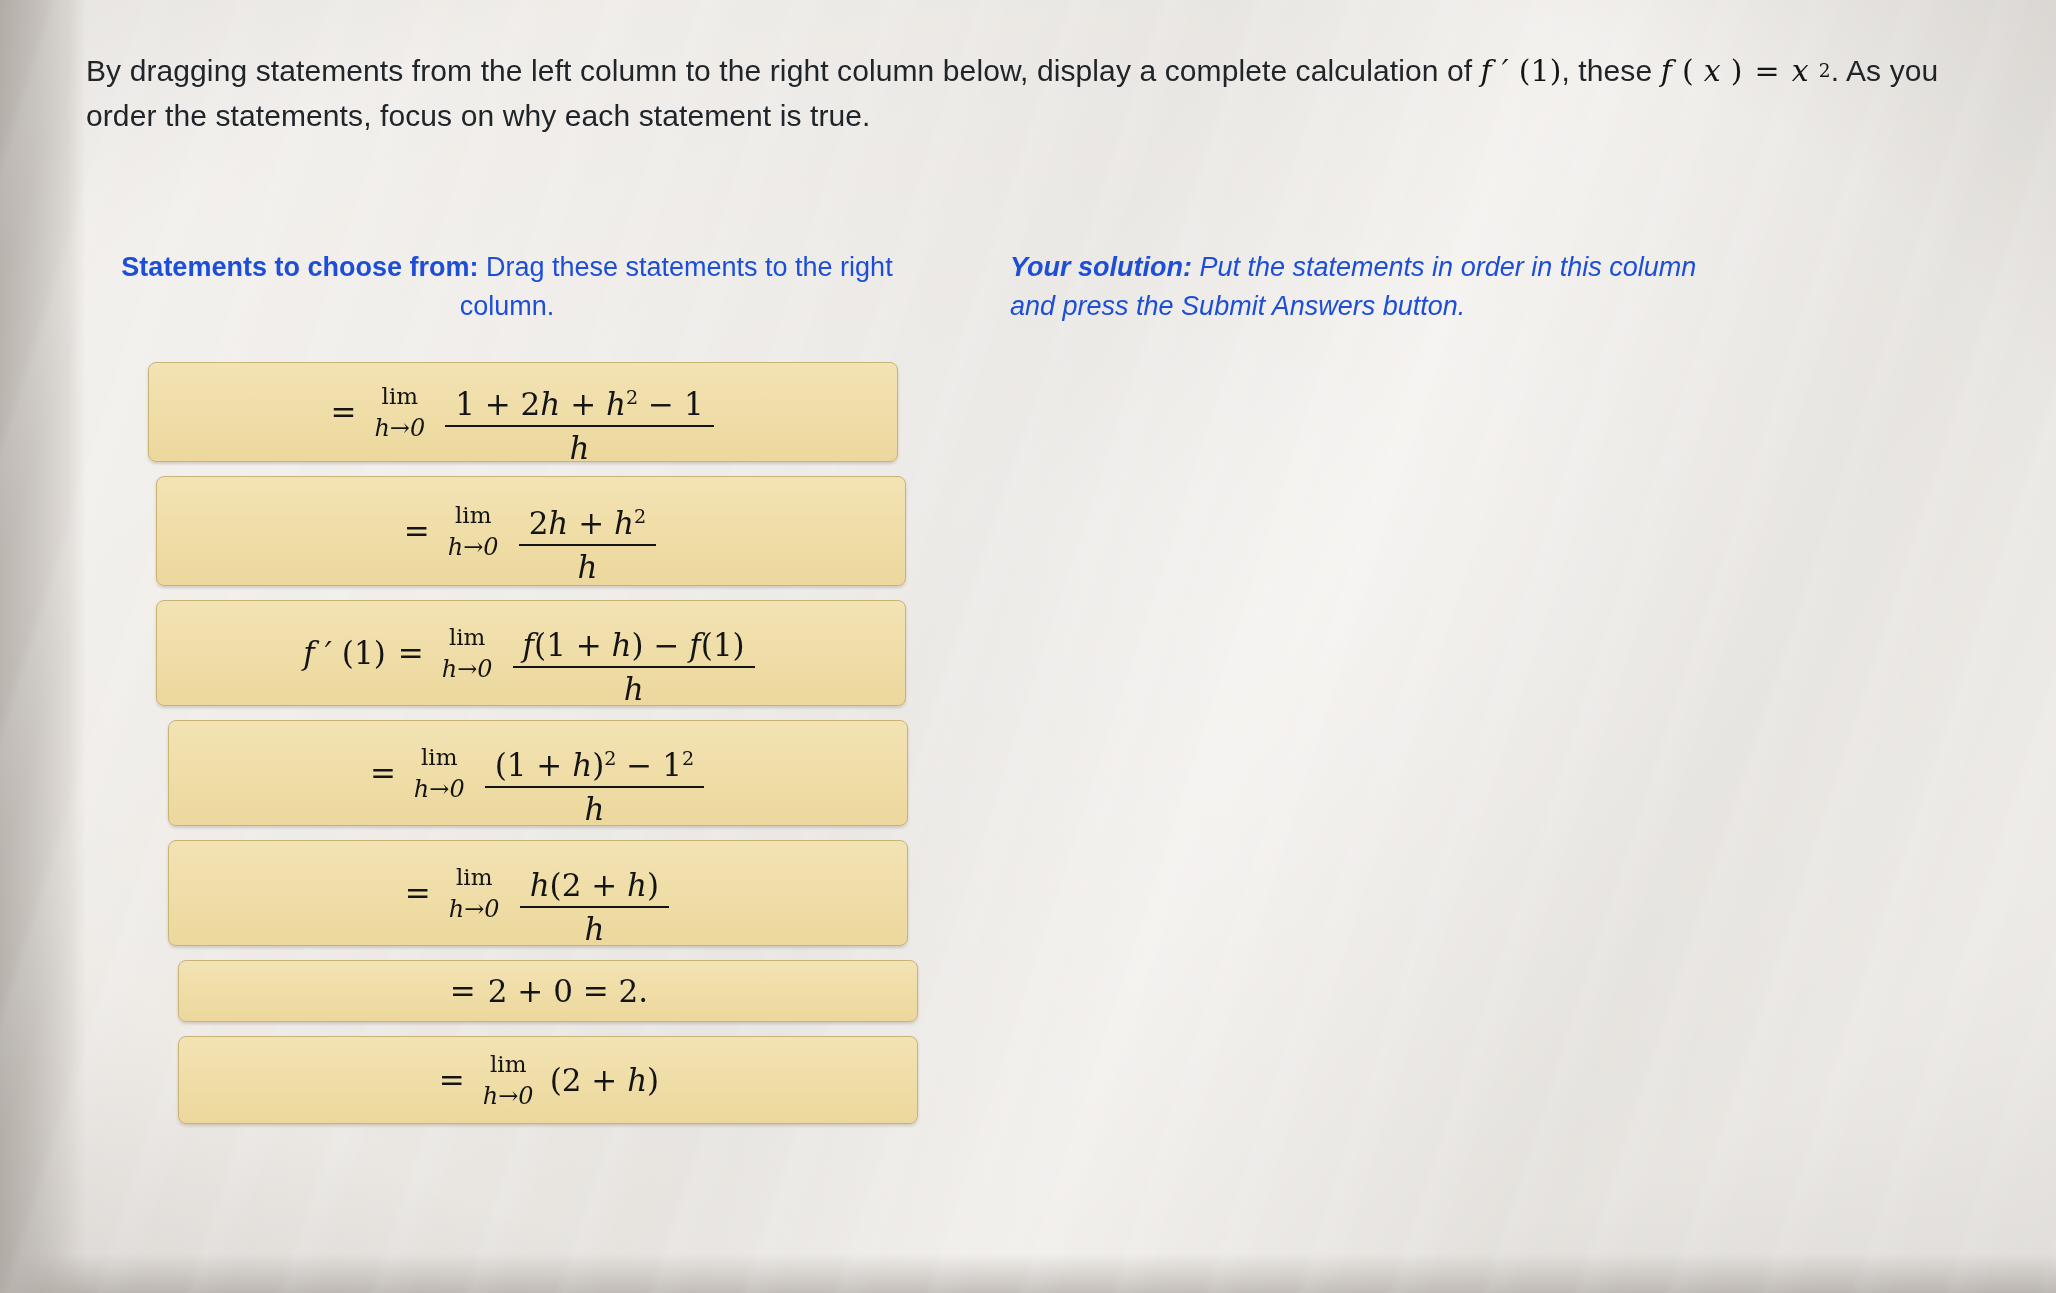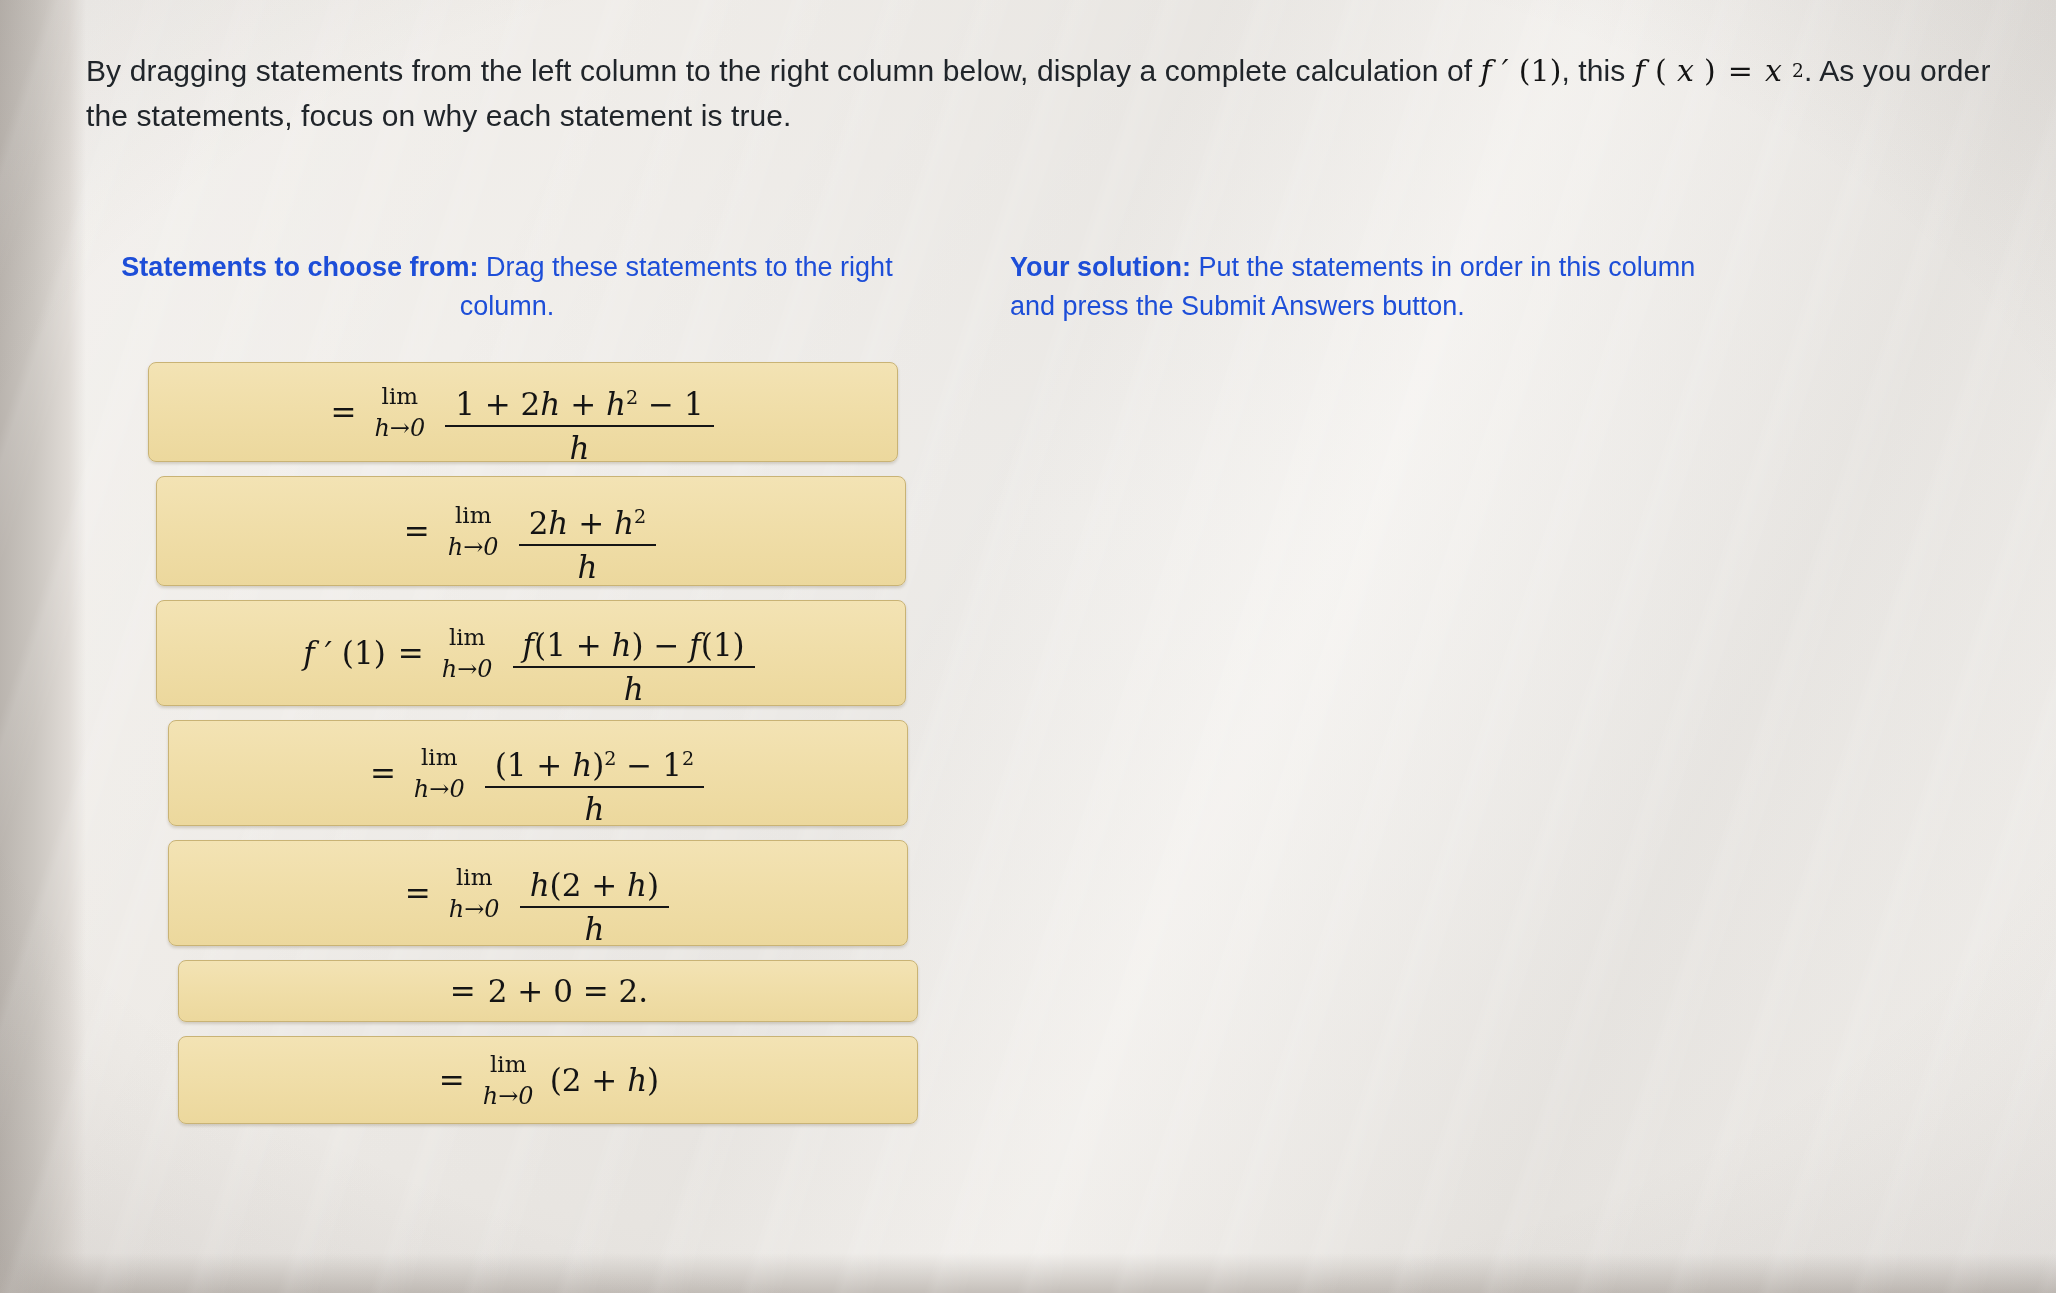--- a/index.html
+++ b/index.html
@@ -86,20 +86,21 @@
     left: 112px;
     top: 248px;
     width: 790px;
     text-align: center;
   }
   #right-head {
     left: 1010px;
     top: 248px;
     width: 730px;
     text-align: left;
+    font-style: italic;
   }
 
   #left-col {
     position: absolute;
     left: 148px;
     top: 362px;
     width: 760px;
   }
 
   .stmt {
@@ -175,21 +176,21 @@
 <div id="left-edge"></div>
 <div id="bottom-edge"></div>
 
 <div id="content">
 
   <div class="prompt">
     <span>By dragging statements from the left column to the right column below, display a complete calculation of </span><span class="math" style="font-size:30px">
         <span class="it">f</span>
         <span style="font-style:italic">′</span>
         <span>(1)</span>
-      </span><span>, this </span><span class="math" style="font-size:30px">
+      </span><span>, these </span><span class="math" style="font-size:30px">
         <span class="it">f</span>
         <span>(</span>
         <span class="it">x</span>
         <span>)</span>
         <span class="op">=</span>
         <span class="it">x</span>
         <sup class="exp">2</sup>
       </span><span>. As you order the statements, focus on why each statement is true.</span>
   </div>
 

